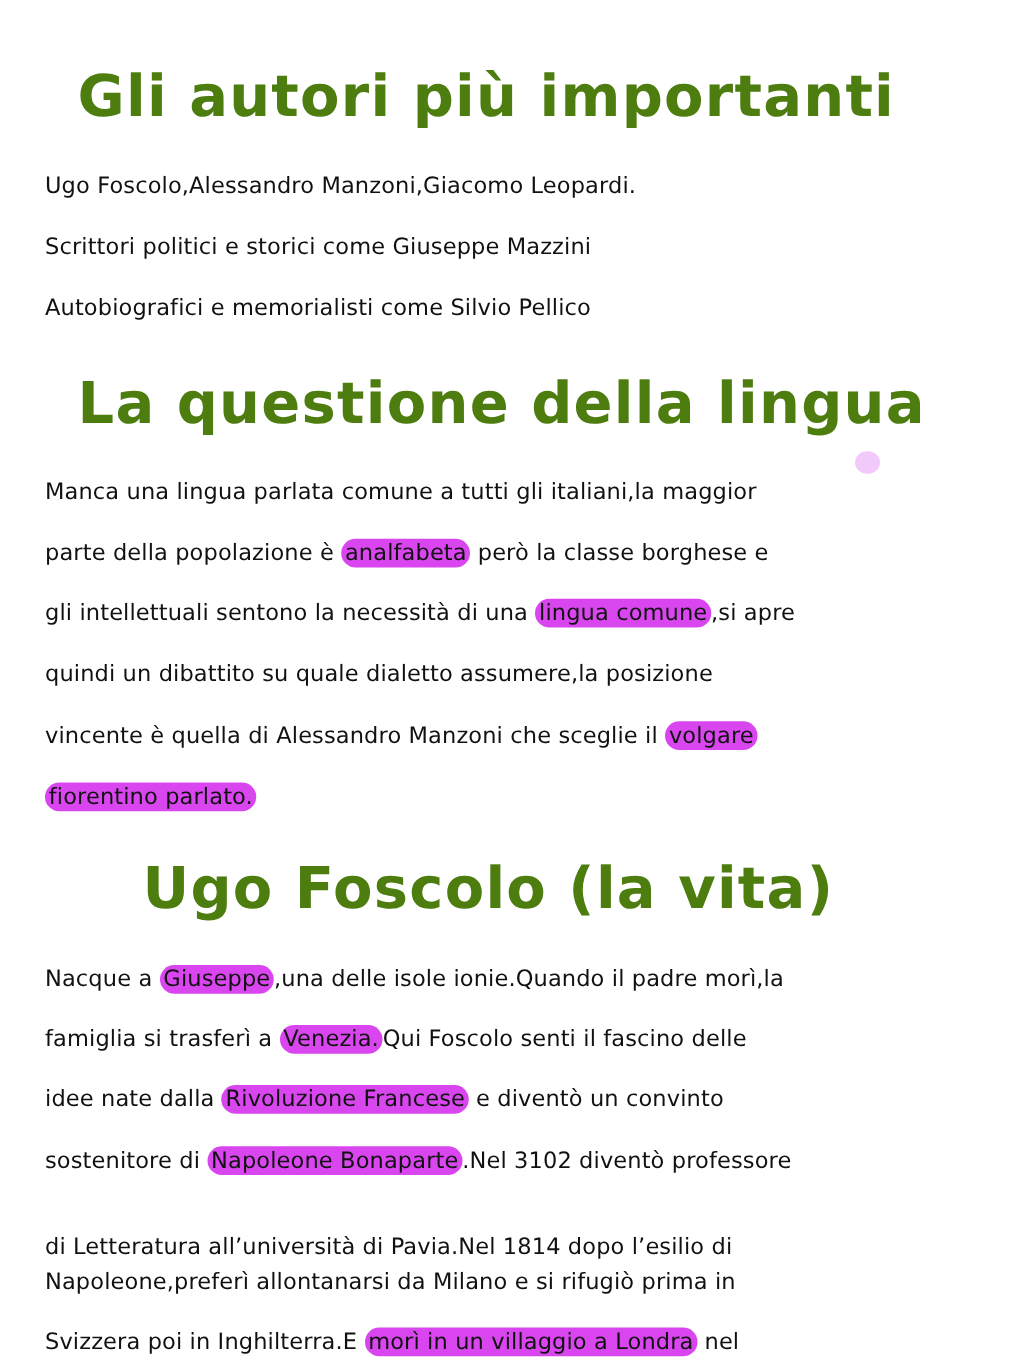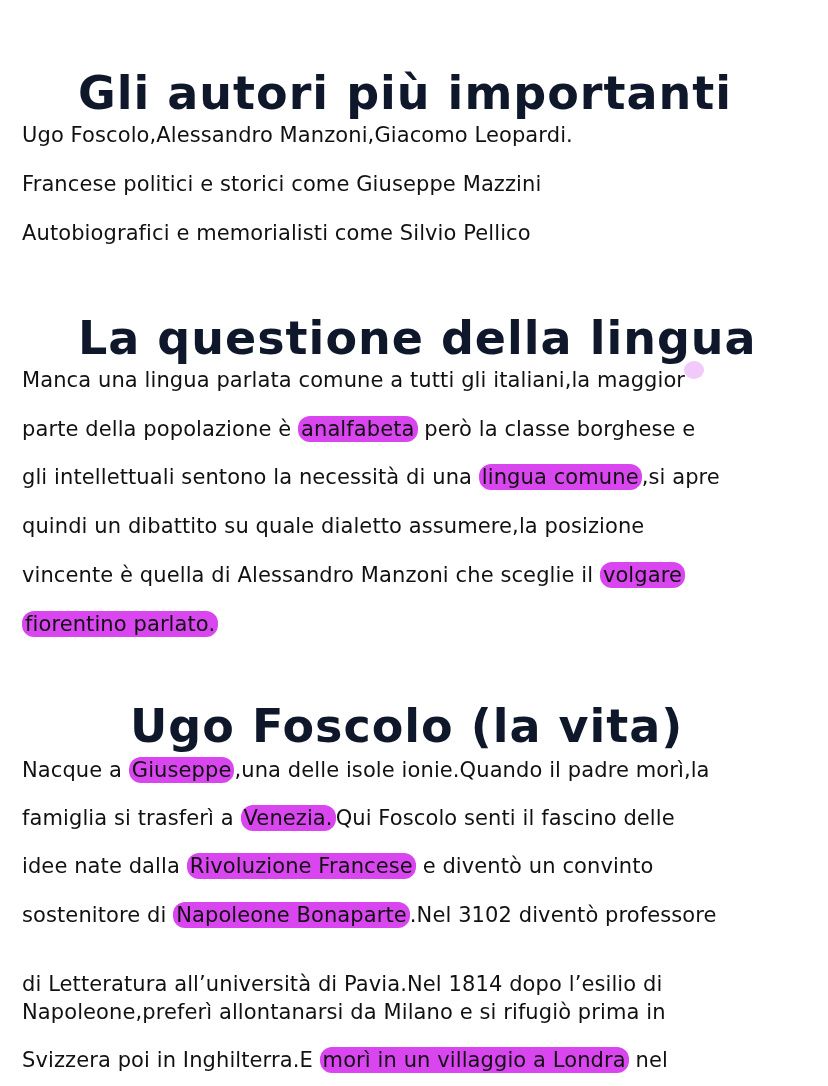--- a/index.html
+++ b/index.html
@@ -10,34 +10,34 @@
     body {
       width: 828px;
       height: 1086px;
       overflow: hidden;
       position: relative;
       font-family: "DejaVu Sans", sans-serif;
       color: #111111;
     }
     .heading {
       position: absolute;
-      margin: 16px;
+      margin: 0;
       font-family: "DejaVu Sans", sans-serif;
       font-weight: bold;
-      color: #0f172a;
+      color: #4d7c0f;
       font-size: 46px;
       line-height: 60px;
       letter-spacing: 1px;
       white-space: nowrap;
     }
     .line {
       position: absolute;
       left: 22px;
-      margin: 0;
-      font-size: 21px;
+      margin: 14px;
+      font-size: 18px;
       line-height: 30px;
       white-space: nowrap;
       letter-spacing: 0.1px;
     }
     .hl {
       background: #d946ef;
       border-radius: 12px;
       padding: 1px 3px 1px 3px;
     }
     .dot {
@@ -50,21 +50,21 @@
       background: #f1c9fb;
       z-index: 0;
     }
     .line, .heading { z-index: 1; }
   </style>
 </head>
 <body>
 
 <h1 class="heading" style="left:62px; top:47px;">Gli autori più importanti</h1>
 <p class="line" style="top:120px;">Ugo Foscolo,Alessandro Manzoni,Giacomo Leopardi.</p>
-<p class="line" style="top:169px;">Francese politici e storici come Giuseppe Mazzini</p>
+<p class="line" style="top:169px;">Scrittori politici e storici come Giuseppe Mazzini</p>
 <p class="line" style="top:218px;">Autobiografici e memorialisti come Silvio Pellico</p>
 
 <h1 class="heading" style="left:62px; top:292px;">La questione della lingua</h1>
 <div class="dot"></div>
 
 <p class="line" style="top:365px;">
   <span>Manca una lingua parlata comune a tutti gli italiani,la maggior</span>
 </p>
 <p class="line" style="top:414px;">
   <span>parte della popolazione è </span><span class="hl">analfabeta</span><span> però la classe borghese e</span>

